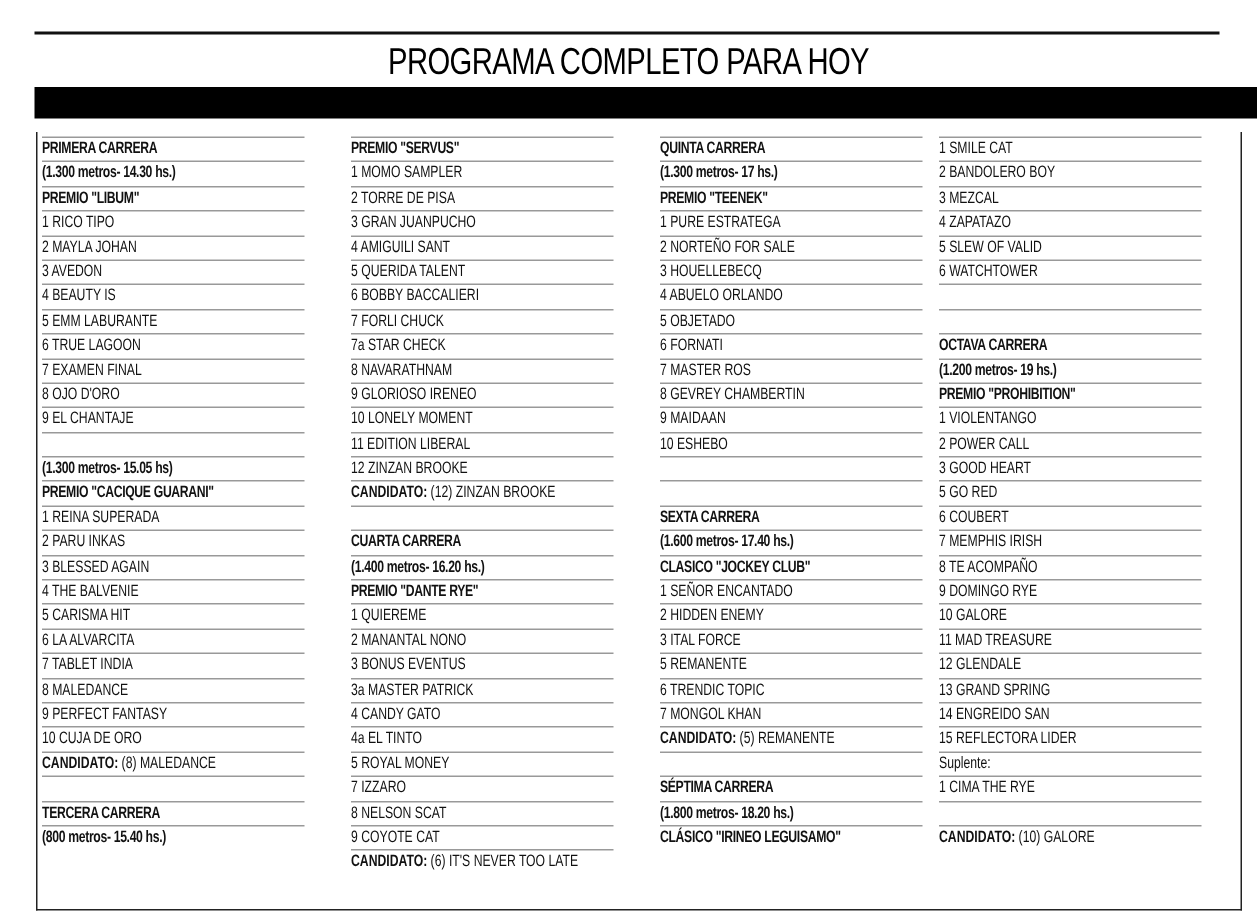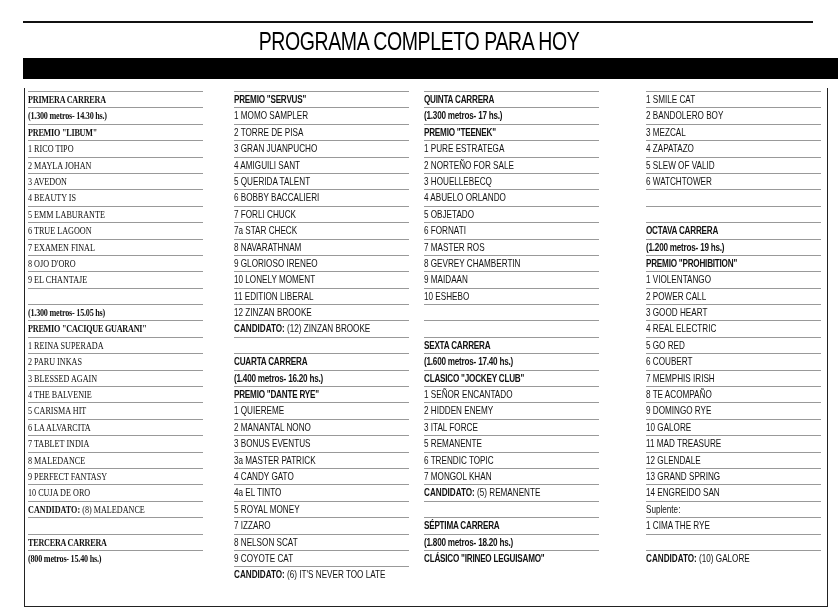--- a/index.html
+++ b/index.html
@@ -2,21 +2,21 @@
 <html><head>
 <meta charset="utf-8">
 <style>
   html, body { margin:0; padding:0; background:#ffffff; }
   body { width:838px; height:614px; position:relative; overflow:hidden; font-family:"Liberation Sans", sans-serif; color:#111; }
   .top-rule { position:absolute; left:23px; top:21px; width:790px; height:2px; background:#111; }
   .title { position:absolute; left:0; top:27px; width:838px; text-align:center; font-family:"Liberation Sans", sans-serif; font-size:25px; letter-spacing:-0.5px; transform:scaleX(0.78); transform-origin:center; color:#000; }
   .black-band { position:absolute; left:23px; top:58px; width:815px; height:21px; background:#000; }
   .box { position:absolute; left:24px; top:88px; width:802px; height:518px; border-left:1px solid #222; border-right:1px solid #222; border-bottom:1px solid #222; }
   .col { position:absolute; top:91px; width:175px; }
-  .col1 { left:28px;font-family:Liberation Serif, serif; } .col2 { left:234px; } .col3 { left:424px;text-decoration:underline; } .col4 { left:646px;text-decoration:underline; }
+  .col1 { left:28px; } .col2 { left:234px; } .col3 { left:440px;text-decoration:underline; } .col4 { left:626px;text-decoration:underline; }
   .row { height:15.4px; border-top:1px solid #999; font-size:11px; line-height:15.4px; white-space:nowrap; overflow:visible; }
   .row span { display:inline-block; transform:scaleX(0.74); transform-origin:left center; }
   .row.b span { font-weight:bold; letter-spacing:-0.3px; }
   .row.empty { }
   .b-lbl { font-weight:bold; }
 </style>
 </head>
 <body>
 
 <div class="top-rule"></div>
@@ -126,28 +126,28 @@
     <div class="row"><span>5 SLEW OF VALID</span></div>
     <div class="row"><span>6 WATCHTOWER</span></div>
     <div class="row empty"><span></span></div>
     <div class="row empty"><span></span></div>
     <div class="row b"><span>OCTAVA CARRERA</span></div>
     <div class="row b"><span>(1.200 metros- 19 hs.)</span></div>
     <div class="row b"><span>PREMIO "PROHIBITION"</span></div>
     <div class="row"><span>1 VIOLENTANGO</span></div>
     <div class="row"><span>2 POWER CALL</span></div>
     <div class="row"><span>3 GOOD HEART</span></div>
-    <div class="row"><span>4 REAL ELECTRIC</span></div>
     <div class="row"><span>5 GO RED</span></div>
     <div class="row"><span>6 COUBERT</span></div>
     <div class="row"><span>7 MEMPHIS IRISH</span></div>
     <div class="row"><span>8 TE ACOMPAÑO</span></div>
     <div class="row"><span>9 DOMINGO RYE</span></div>
     <div class="row"><span>10 GALORE</span></div>
     <div class="row"><span>11 MAD TREASURE</span></div>
     <div class="row"><span>12 GLENDALE</span></div>
     <div class="row"><span>13 GRAND SPRING</span></div>
     <div class="row"><span>14 ENGREIDO SAN</span></div>
+    <div class="row"><span>15 REFLECTORA LIDER</span></div>
     <div class="row"><span>Suplente:</span></div>
     <div class="row"><span>1 CIMA THE RYE</span></div>
     <div class="row empty"><span></span></div>
     <div class="row"><span><span class="b-lbl" style="transform: none;">CANDIDATO:</span> <span style="transform: none;">(10) GALORE</span></span></div>
   </div>
 
 </body></html>

